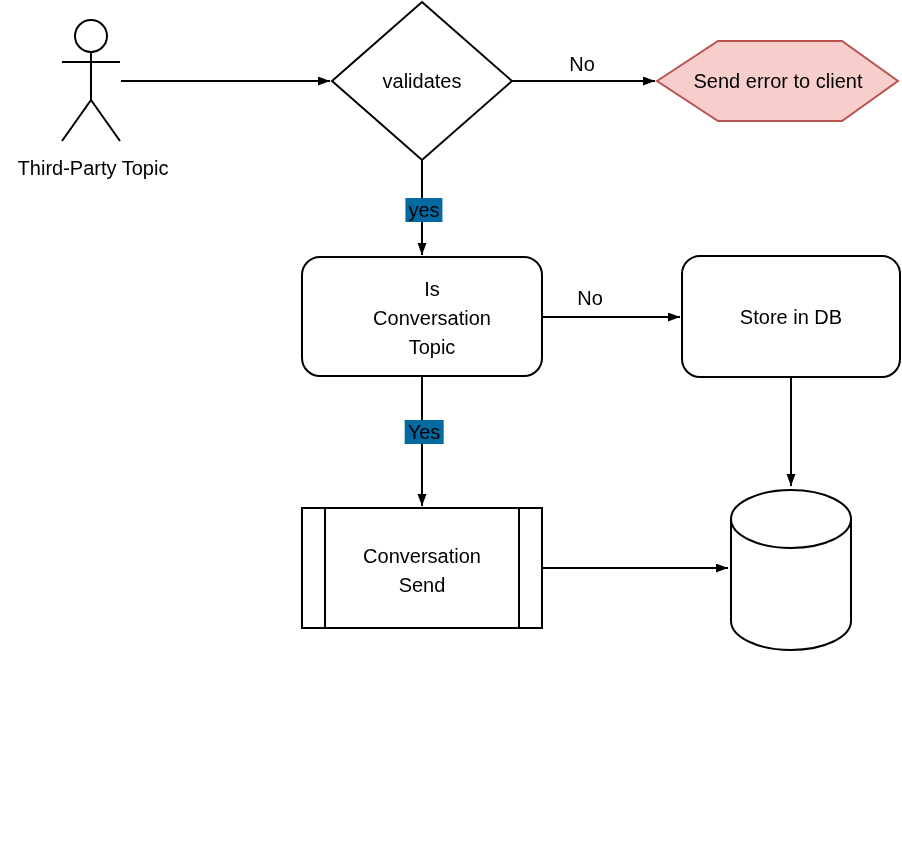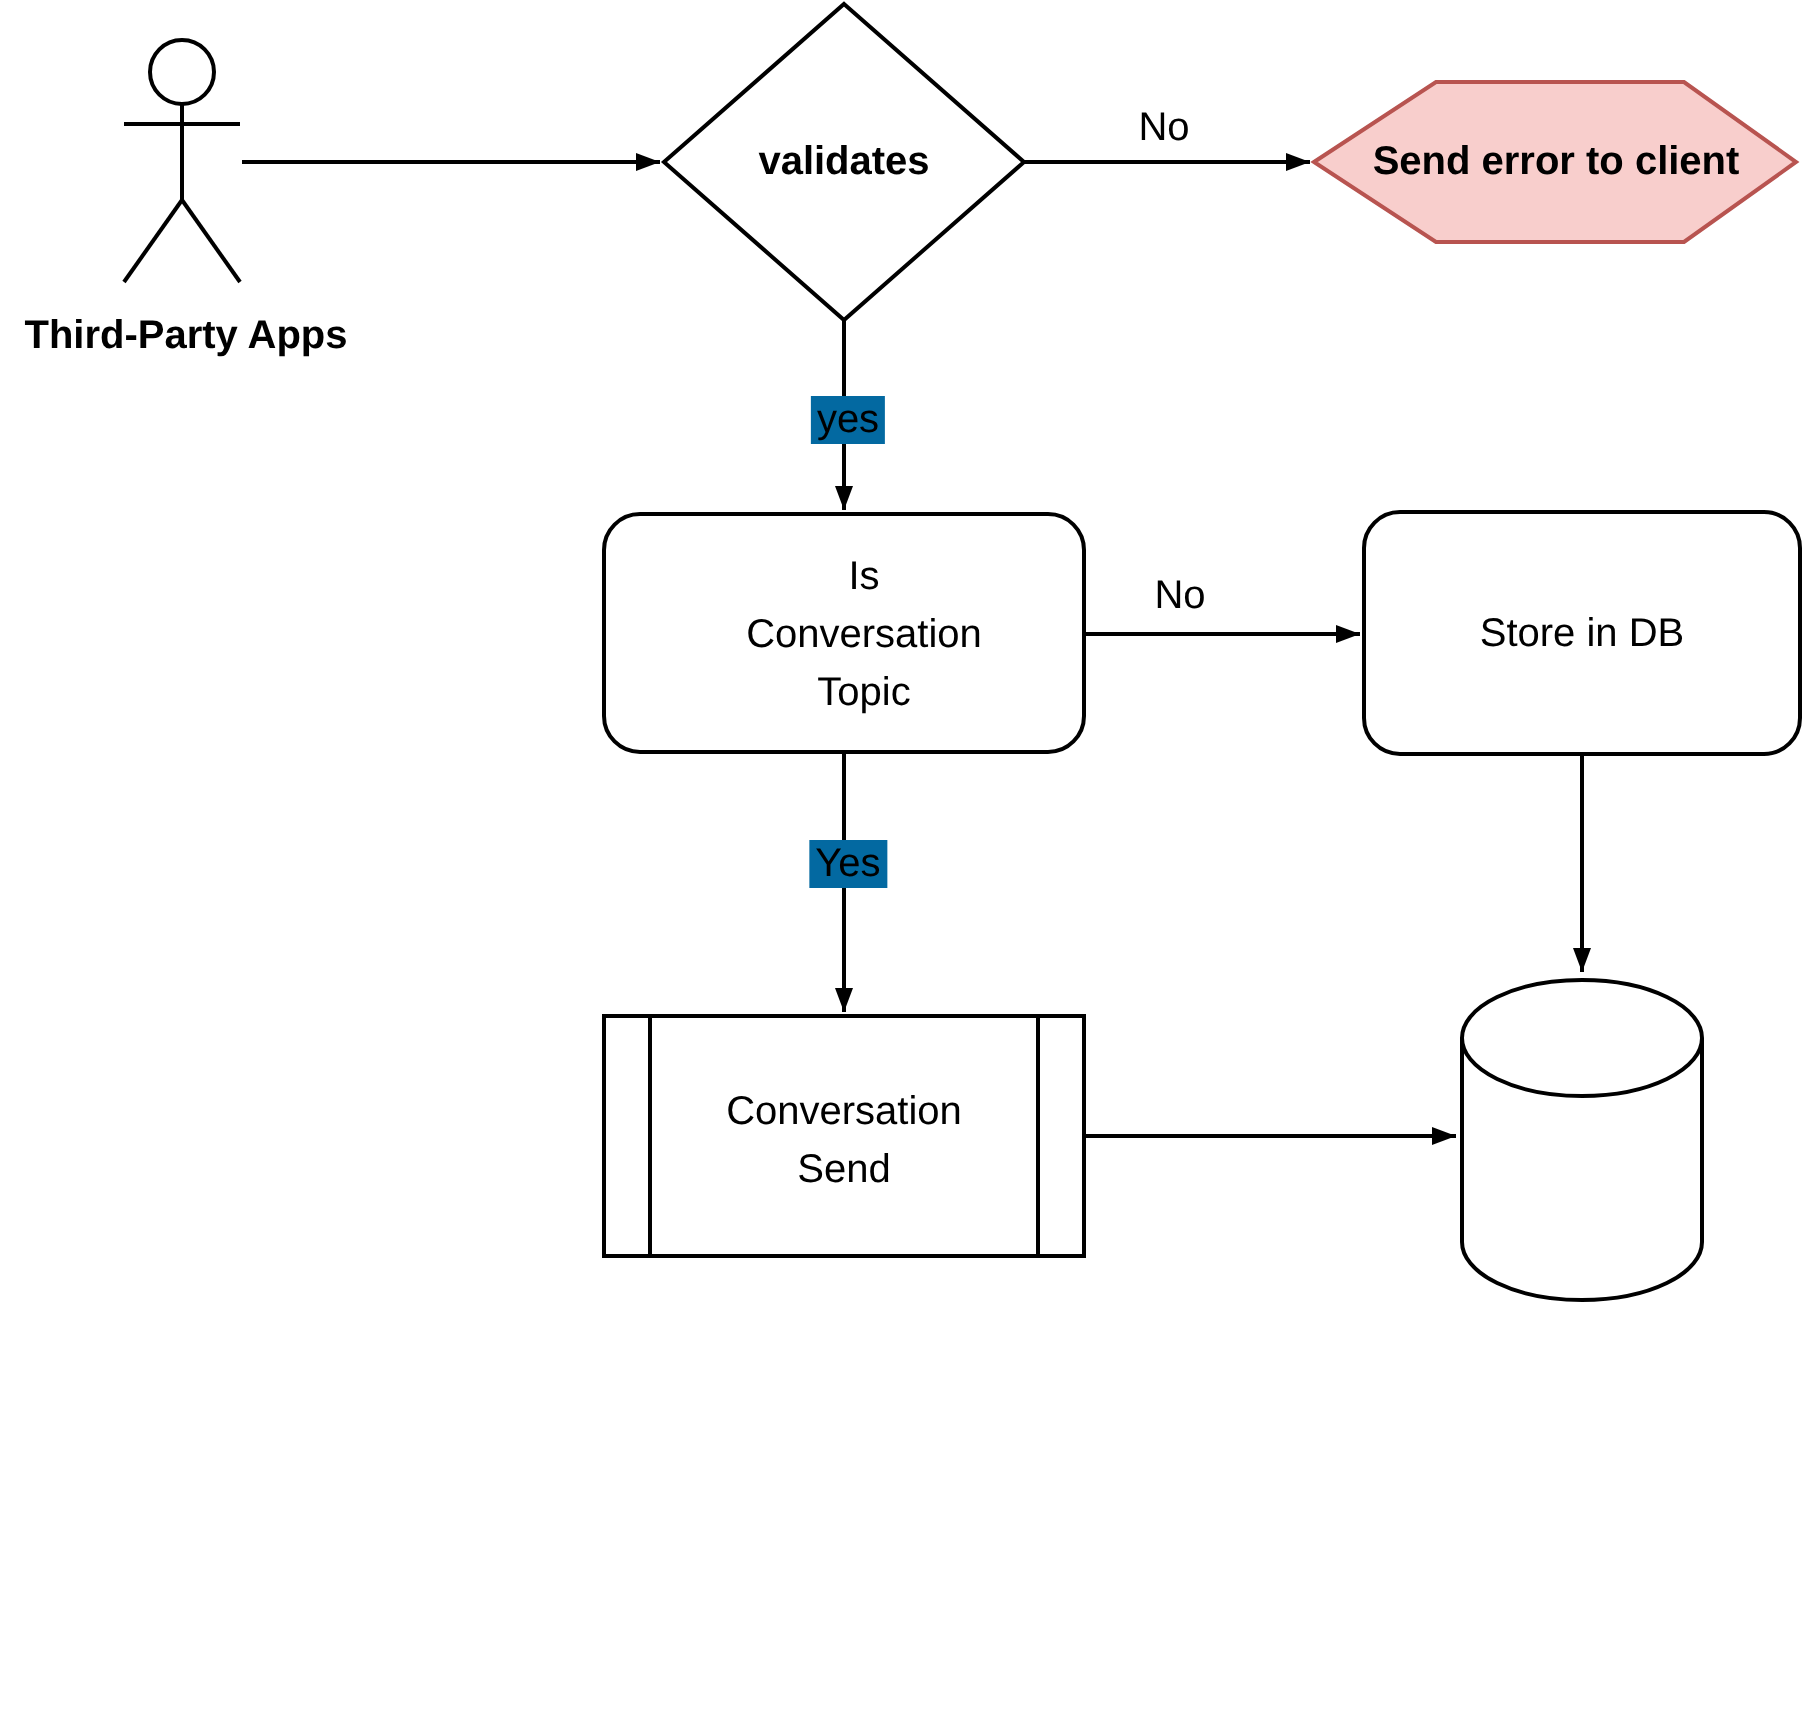--- a/index.html
+++ b/index.html
@@ -21,21 +21,21 @@
   }
   .lbl {
     position: absolute;
     transform: translate(-50%, -50%);
     white-space: nowrap;
     text-align: center;
     color: #000000;
     font-size: 20px;
     line-height: 1.2;
   }
-  .f-helv { font-family: "Liberation Sans", sans-serif; font-weight: bold; }
+  .f-helv { font-family: "Liberation Sans", sans-serif; }
   .f-dejavu { font-family: Liberation Sans, sans-serif; }
   .bg-white { background: #0369a1; padding: 0 3px; }
   .multiline { line-height: 29px; }
 </style>
 </head>
 <body>
 
 <div id="stage">
 
   <svg id="diagram-svg" width="902" height="858" viewBox="0 0 902 858">
@@ -76,21 +76,21 @@
       <line x1="325" y1="508" x2="325" y2="628" stroke="#000000" stroke-width="2"></line>
       <line x1="519" y1="508" x2="519" y2="628" stroke="#000000" stroke-width="2"></line>
     </g>
 
     <g>
       <path d="M 731 519 A 60 29 0 0 1 851 519 L 851 621 A 60 29 0 0 1 731 621 Z" fill="#ffffff" stroke="#000000" stroke-width="2"></path>
       <path d="M 731 519 A 60 29 0 0 0 851 519" fill="none" stroke="#000000" stroke-width="2"></path>
     </g>
   </svg>
 
-  <div class="lbl f-helv" style="left:93px; top:168px;">Third-Party Apps</div>
+  <div class="lbl f-helv" style="left:93px; top:168px;">Third-Party Topic</div>
 
   <div class="lbl f-helv" style="left:422px; top:81px;">validates</div>
 
   <div class="lbl f-dejavu" style="left:582px; top:64px;">No</div>
 
   <div class="lbl f-helv" style="left:778px; top:81px;text-align:center;">Send error to client</div>
 
   <div class="lbl f-dejavu bg-white" style="left:424px; top:210px;">yes</div>
 
   <div class="lbl f-dejavu multiline" style="left:432px; top:318px;">

